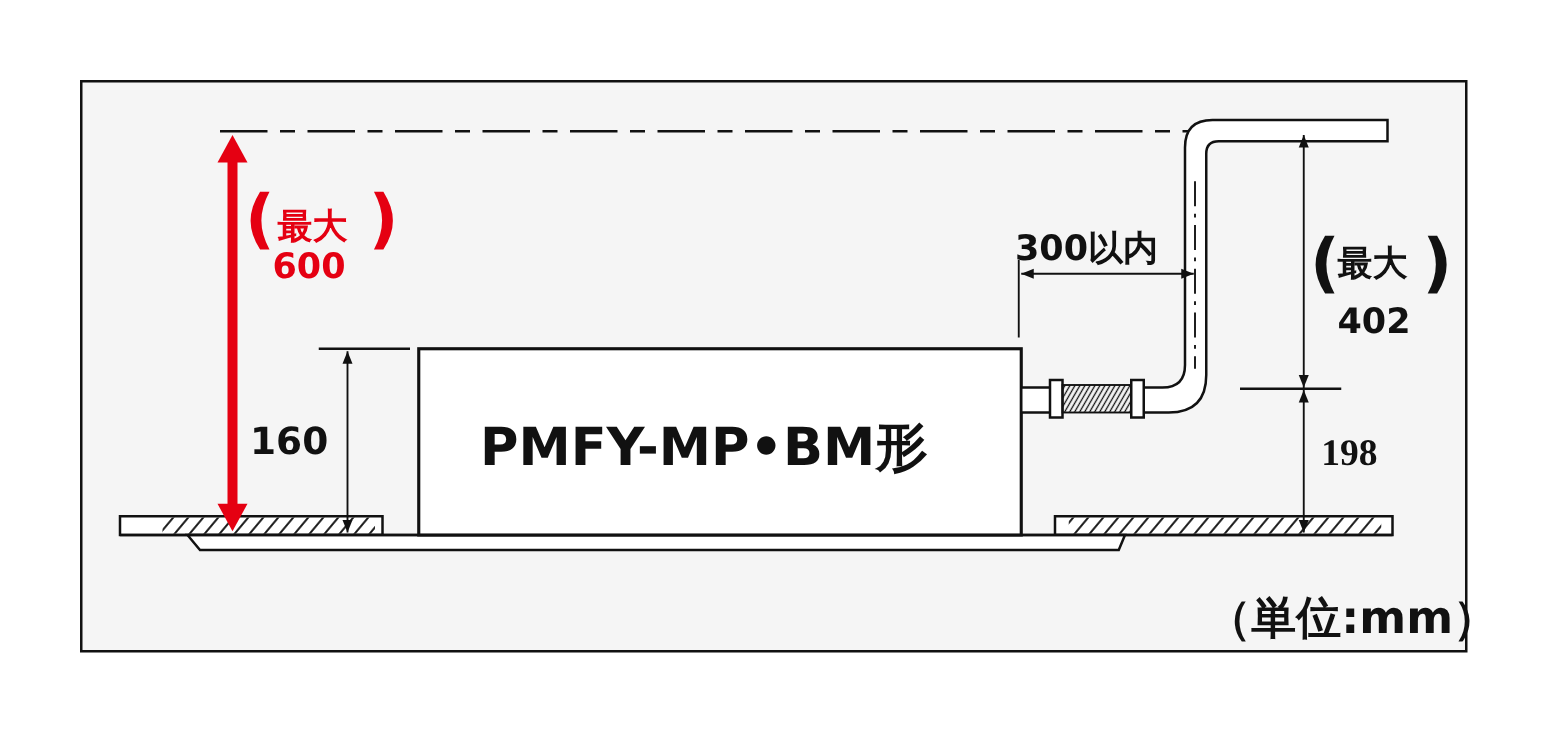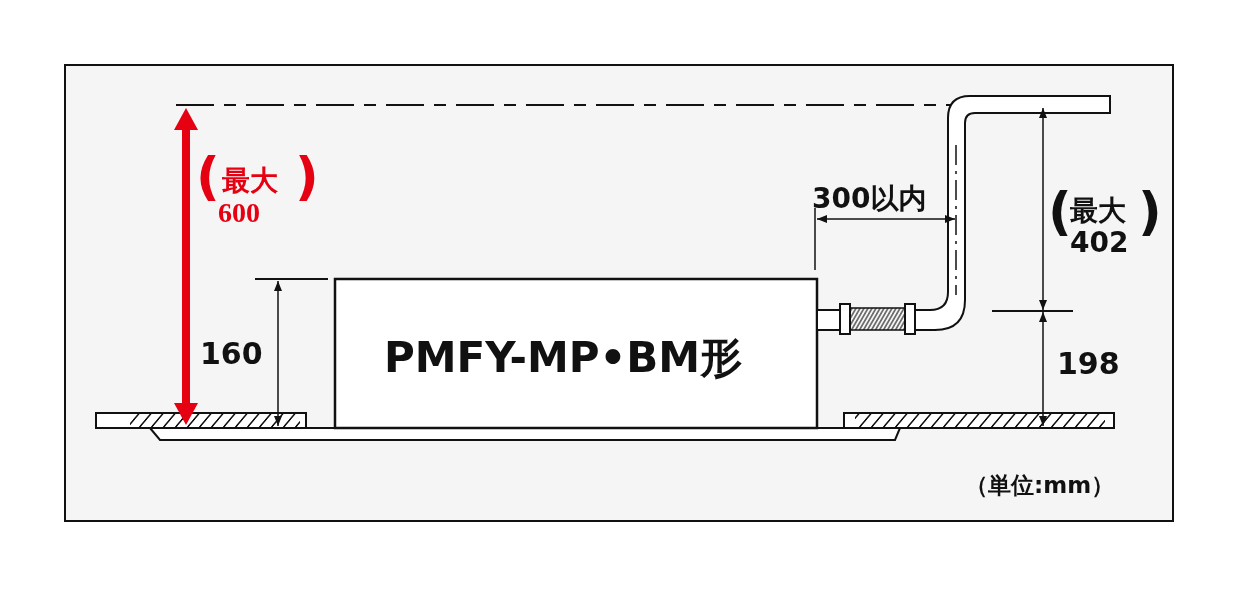--- a/index.html
+++ b/index.html
@@ -78,29 +78,29 @@
     <polygon points="1043,108 1039,118 1047,118" fill="#111"></polygon>
     <polygon points="1043,310 1039,300 1047,300" fill="#111"></polygon>
     <polygon points="1043,312 1039,322 1047,322" fill="#111"></polygon>
     <polygon points="1043,426 1039,416 1047,416" fill="#111"></polygon>
     <line x1="992" y1="311" x2="1073" y2="311" stroke="#111" stroke-width="2"></line>
   </g>
 </svg>
 
 <div class="paren red" style="left:196px;top:150px;font-size:52px;line-height:1;">(</div>
 <div class="lbl red" style="left:222px;top:165px;font-size:28px;line-height:32px;">最大</div>
-<div class="lbl red" style="left:218px;top:197px;font-size:28px;line-height:32px;font-family:Liberation Serif, serif;">600</div>
+<div class="lbl red" style="left:218px;top:197px;font-size:28px;line-height:32px;">600</div>
 <div class="paren red" style="left:295px;top:150px;font-size:52px;line-height:1;">)</div>
 
 <div class="lbl" style="left:200px;top:336px;font-size:30px;">160</div>
 
 <div class="lbl" style="left:384px;top:330px;font-size:42px;text-align:right;">PMFY-MP•BM形</div>
 
 <div class="lbl" style="left:812px;top:180px;font-size:28px;">300以内</div>
 
 <div class="paren" style="left:1048px;top:185px;font-size:52px;line-height:1;color:#111;">(</div>
 <div class="lbl" style="left:1070px;top:195px;font-size:28px;line-height:32px;">最大</div>
-<div class="lbl" style="left:1070px;top:227px;font-size:28px;line-height:32px;">402</div>
+<div class="lbl" style="left:1070px;top:241px;font-size:28px;line-height:32px;">402</div>
 <div class="paren" style="left:1138px;top:185px;font-size:52px;line-height:1;color:#111;">)</div>
 
-<div class="lbl" style="left:1057px;top:346px;font-size:30px;">198</div>
+<div class="lbl" style="left:1057px;top:346px;font-size:30px;font-family:Liberation Serif, serif;">198</div>
 
-<div class="lbl" style="left:965px;top:470px;font-size:23px;">（単位:mm）</div>
+<div class="lbl" style="left:965px;top:470px;font-size:36px;">（単位:mm）</div>
 
 </body></html>

